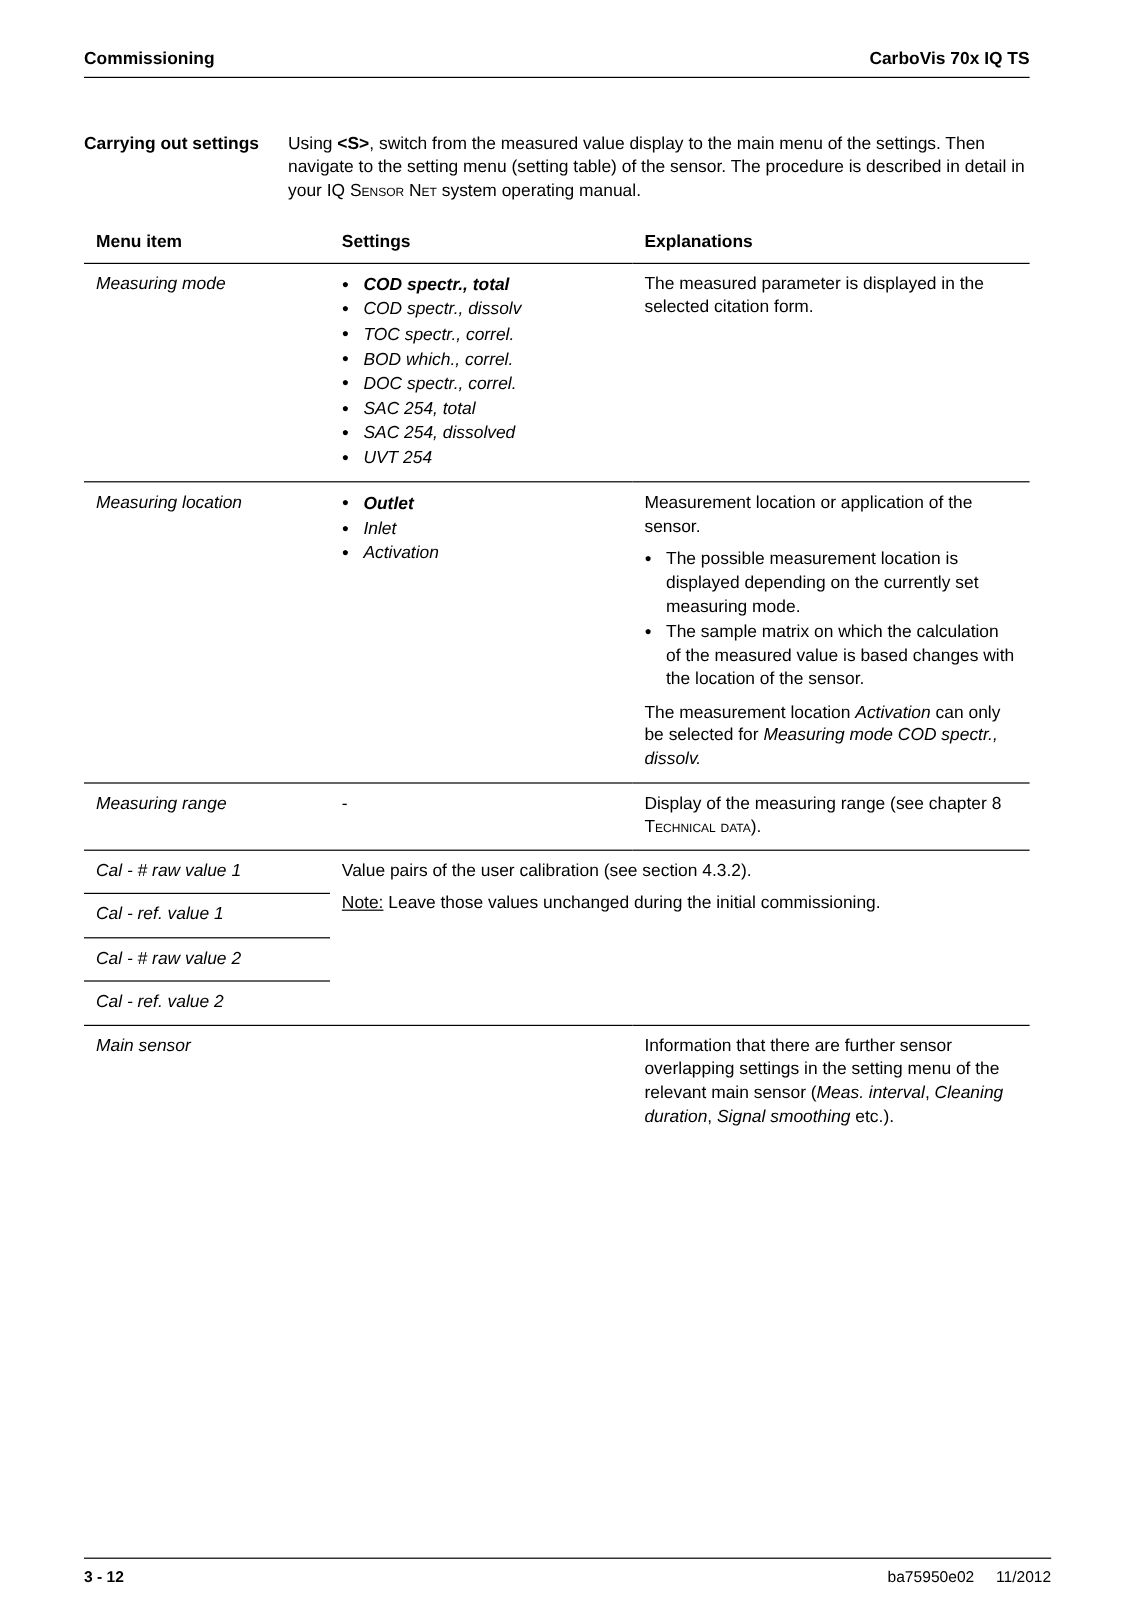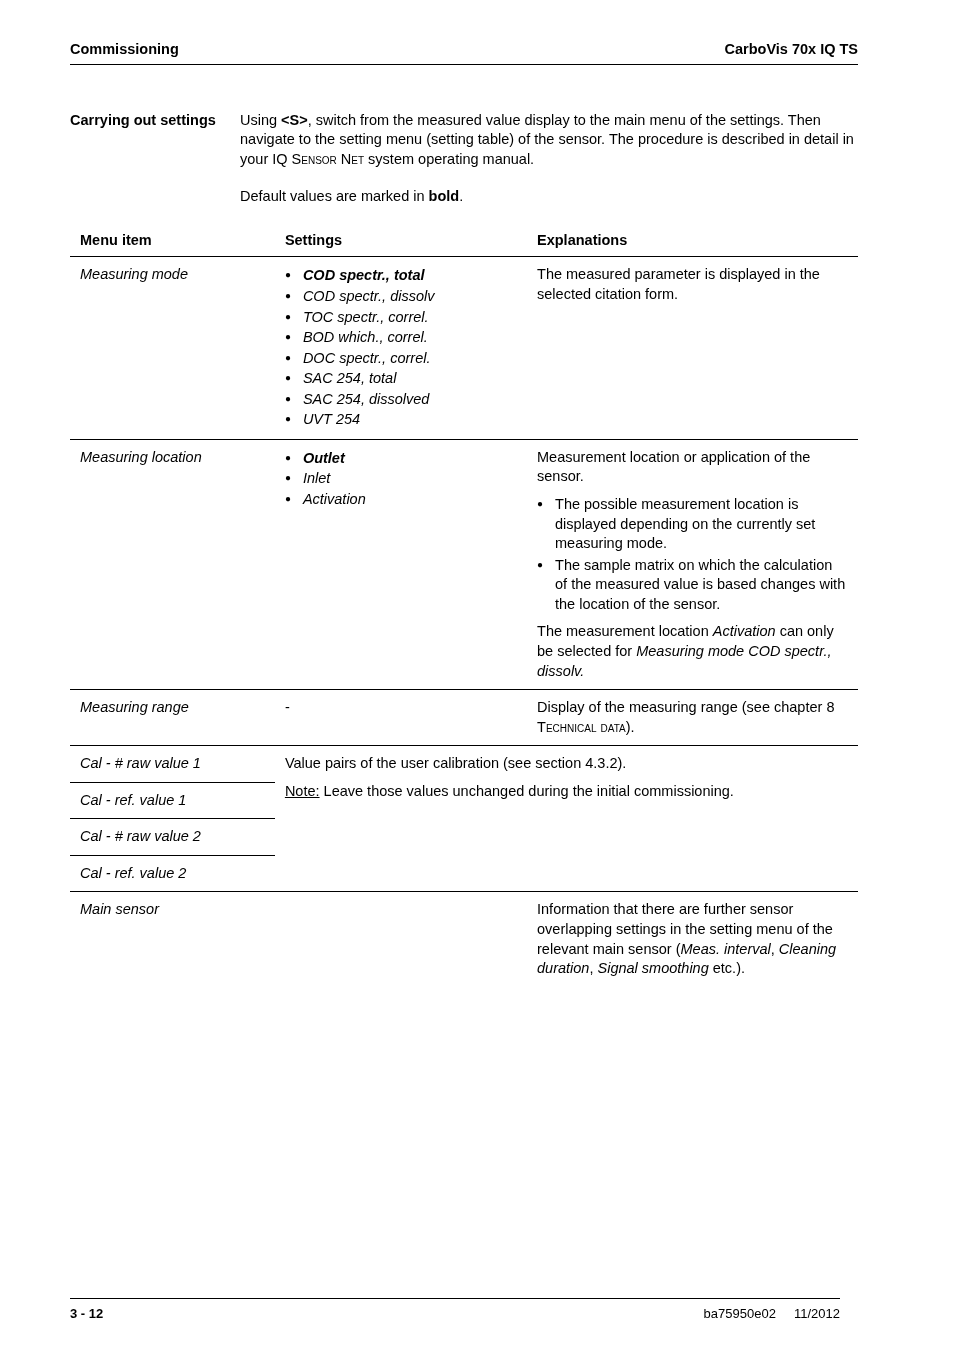--- a/index.html
+++ b/index.html
@@ -110,21 +110,21 @@
     position: absolute;
     left: 0;
     top: 0;
     font-size: 10px;
     line-height: 18px;
   }
   .footer {
     position: absolute;
     bottom: 28px;
     left: 70px;
-    right: 88px;
+    right: 52px;
     border-top: 1.5px solid #000;
     padding-top: 6px;
     display: flex;
     justify-content: space-between;
     font-size: 13px;
   }
   .footer .pg {
     font-weight: bold;
   }
   .underline { text-decoration: underline; }
@@ -142,23 +142,20 @@
   </div>
 
 
   <div class="row2col">
     <div class="sidehead">Carrying out settings</div>
     <div class="bodycol">
       <span>Using </span><b>&lt;S&gt;</b><span>, switch from the measured value display to the main menu of the settings. Then navigate to the setting menu (setting table) of the sensor. The procedure is described in detail in your IQ S</span><span style="font-variant:small-caps">ensor</span><span> N</span><span style="font-variant:small-caps">et</span><span> system operating manual.</span>
     </div>
   </div>
 
-  <div class="indentpara">
-    <span>Default values are marked in </span><b>bold</b><span>.</span>
-  </div>
 
   <table class="settings">
     <colgroup>
       <col class="col1">
         <col class="col2">
         <col>
     </colgroup>
     <thead>
       <tr>
         <th>Menu item</th>

